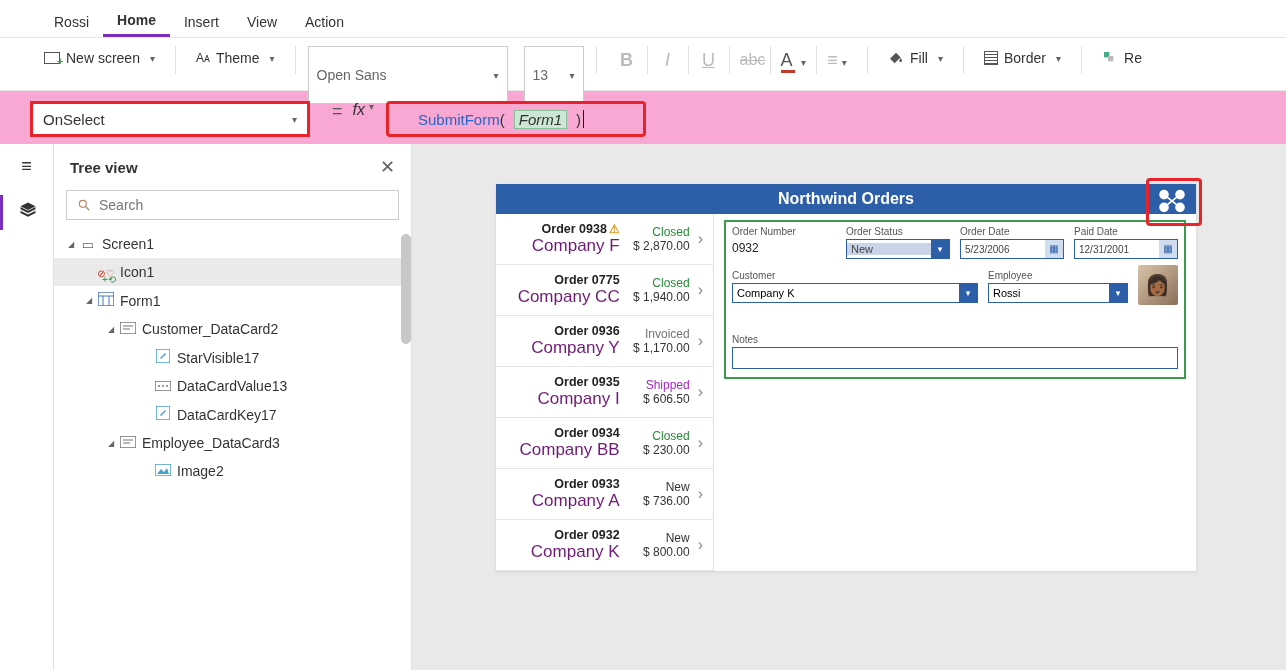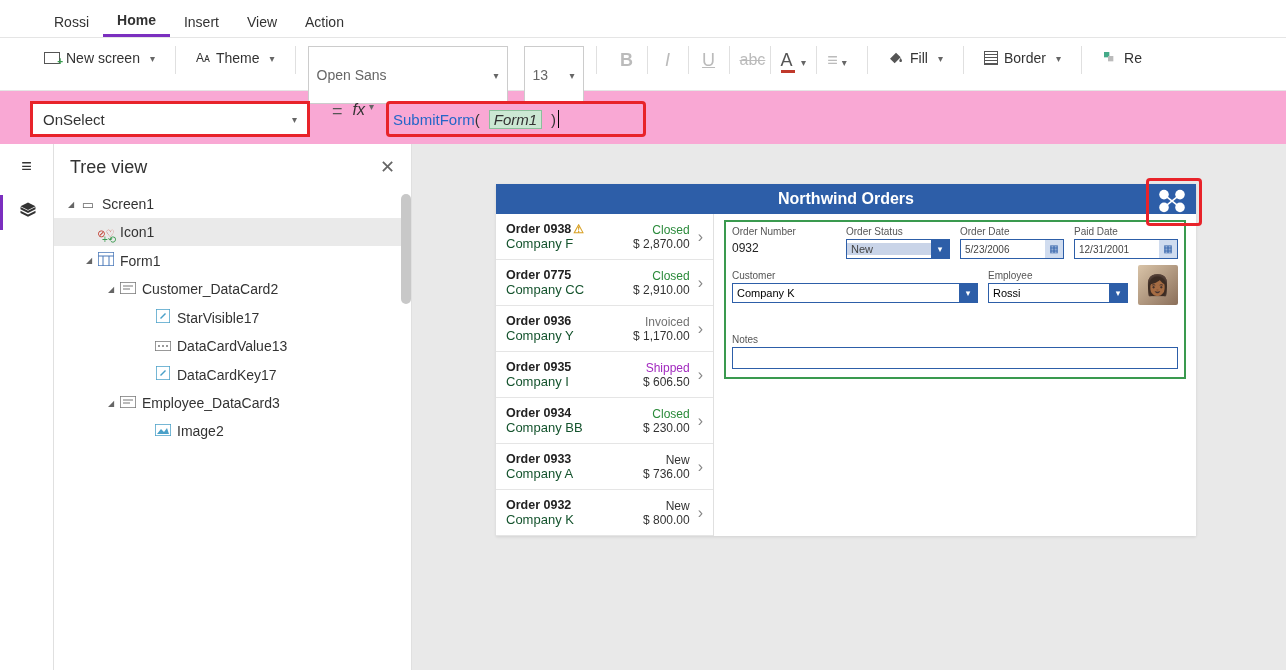--- a/index.html
+++ b/index.html
@@ -21,38 +21,38 @@
 .chev { font-size: 10px; color: #666; margin-left: 4px; }
 .fmt { font-size: 18px; color: #bbb; width: 20px; text-align: center; }
 .strike { text-decoration: line-through; }
 
 
 .proprow { display: flex; align-items: flex-start; padding: 10px 0 10px 30px; background: #f9a8d4; border-top: 1px solid #e5e5e5; height: 54px; }
 .prop-select { width: 280px; height: 36px; border: 3px solid #e8232a; display: flex; align-items: center; justify-content: space-between; padding: 0 10px; font-size: 15px; color: #333; background: #fff; margin-right: 12px; }
 .eq { font-size: 18px; color: #555; margin: 0 10px; }
 .fx-label { font-size: 16px; font-style: italic; color: #333; margin-right: 4px; }
 .fx-chev { font-size: 10px; color: #666; margin-right: 12px; }
-.formula-box { border: 3px solid #e8232a; border-radius: 4px; padding: 4px 4px; height: 36px; display: flex; align-items: center; font-size: 15px; font-family: Consolas, monospace; width: 260px; }
+.formula-box { border: 3px solid #e8232a; border-radius: 4px; padding: 4px 29px; height: 36px; display: flex; align-items: center; font-size: 15px; font-family: Consolas, monospace; width: 260px; }
 .formula-box .fn { color: #2566c8; }
 .formula-box .arg { background: #cce8d4; border: 1px solid #8bbf9b; padding: 0 4px; color: #333; font-style: italic; }
 .formula-box .paren { color: #333; }
 .cursor { display: inline-block; width: 1px; height: 18px; background: #000; margin-left: 2px; }
 
 
 .main { display: flex; height: calc(670px - 38px - 52px - 54px); background: #f5f5f5; }
 
 
 .leftrail { width: 54px; display: flex; flex-direction: column; align-items: center; padding-top: 12px; gap: 18px; border-right: 1px solid #e0e0e0; background: #fff; position: relative; }
 .rail-icon { font-size: 18px; color: #333; cursor: pointer; }
 .rail-active { border-left: 3px solid #7b2fbf; width: 100%; display: flex; justify-content: center; padding: 6px 0; }
 
 
 .treepanel { width: 358px; background: #fff; border-right: 1px solid #e0e0e0; display: flex; flex-direction: column; position: relative; }
 .treehdr { display: flex; align-items: center; justify-content: space-between; padding: 12px 16px; }
-.treehdr h3 { font-size: 18px; font-weight: 400; color: #333; }
+.treehdr h3 { font-size: 15px; font-weight: 700; color: #333; }
 .treehdr .close { font-size: 18px; color: #666; cursor: pointer; }
 .search-wrap { padding: 0 12px 10px 12px; }
 .search-box { border: 1px solid #ccc; display: flex; align-items: center; padding: 6px 10px; gap: 8px; }
 .search-box input { border: none; outline: none; font-size: 14px; flex: 1; }
 .tree-scroll { overflow-y: auto; position: relative; }
 .scrollthumb { position: absolute; right: 0; top: 4px; width: 10px; height: 110px; background: #c8c8c8; border-radius: 5px; }
 .tree-item { display: flex; align-items: center; padding: 6px 0; font-size: 14px; color: #333; cursor: pointer; }
 .ti-caret { width: 14px; font-size: 10px; color: #666; text-align: center; }
 .ti-icon { width: 20px; font-size: 13px; text-align: center; color: #666; margin-right: 4px;}
 .tree-item.sel { background: #eaeaea; }
@@ -65,23 +65,23 @@
 .canvas { flex: 1; position: relative; background: #e9e9e9; }
 .appframe { position: absolute; left: 84px; top: 40px; width: 700px; background: #fff; box-shadow: 0 1px 3px rgba(0,0,0,0.1); }
 .apphdr { background: #2d5ea8; color: #fff; font-weight: 700; font-size: 16px; text-align: center; padding: 6px 0; position: relative; }
 .corner-highlight { position: absolute; right: -6px; top: -6px; width: 56px; height: 48px; border: 3px solid #e8232a; border-radius: 4px; pointer-events: none; z-index: 10; }
 .sync-icon { position: absolute; right: 6px; top: 2px; width: 36px; height: 30px; display:flex; align-items:center; justify-content:center; }
 .sync-icon svg { width: 32px; height: 28px; }
 
 .appbody { display: flex; }
 .orderlist { width: 218px; border-right: 1px solid #e0e0e0; }
 .order-row { display: flex; align-items: center; padding: 8px 10px; border-bottom: 1px solid #e5e5e5; position: relative; }
-.order-row .col1 { flex: 1; }
+.order-row .col1 { flex: 1; text-align: right; }
 .order-row .ordnum { font-weight: 700; font-size: 12.5px; color: #222; }
-.order-row .company { font-size: 13px; color: #14532d; }
+.order-row .company { font-size: 17px; color: #701a75; }
 .order-row .col2 { text-align: right; min-width: 70px; }
 .order-row .status { font-size: 12px; }
 .order-row .amount { font-size: 12px; color: #333; }
 .order-row .arrow { font-size: 16px; color: #888; margin-left: 8px; }
 .s-closed { color: #2a8a3a; }
 .s-invoiced { color: #737373; }
 .s-shipped { color: #a22abf; }
 .s-new { color: #333; }
 .warn { color: #d9a227; font-size: 12px; margin-left: 2px; }
 
@@ -205,20 +205,29 @@
           </svg>
     </span>
       </div>
   </div>
 
   <div class="treepanel">
     <div class="treehdr">
       <h3>Tree view</h3>
       <span class="close">✕</span>
     </div>
+    <div class="search-wrap">
+      <div class="search-box">
+        <svg width="14" height="14" viewBox="0 0 24 24">
+            <circle cx="10" cy="10" r="6" stroke="#b86" stroke-width="2" fill="none"></circle>
+            <line x1="15" y1="15" x2="21" y2="21" stroke="#b86" stroke-width="2"></line>
+          </svg>
+        <input placeholder="Search" style="">
+      </div>
+    </div>
     <div class="tree-scroll" id="tree">
       <div class="scrollthumb"></div>
     <div class="tree-item indent1">
           <span class="ti-caret" style="font-size: 8px;">◢</span>
           <span class="ti-icon">▭</span>
           <span>Screen1</span>
         </div>
         <div class="tree-item indent2 sel">
           <span class="ti-caret" style="font-size: 8px;"></span>
           <span class="ti-icon"><span style="color:#c0392b;font-size:10px;">⊘</span><span style="color:#c0392b;font-size:10px;">♡</span></span>
@@ -319,21 +328,21 @@
               </div>
               <span class="arrow">›</span>
             </div>
             <div class="order-row">
               <div class="col1">
                 <div class="ordnum">Order 0775</div>
                 <div class="company">Company CC</div>
               </div>
               <div class="col2">
                 <div class="status s-closed">Closed</div>
-                <div class="amount">$ 2,910.00</div>
+                <div class="amount">$ 1,940.00</div>
               </div>
               <span class="arrow">›</span>
             </div>
             <div class="order-row">
               <div class="col1">
                 <div class="ordnum">Order 0936</div>
                 <div class="company">Company Y</div>
               </div>
               <div class="col2">
                 <div class="status s-invoiced">Invoiced</div>

